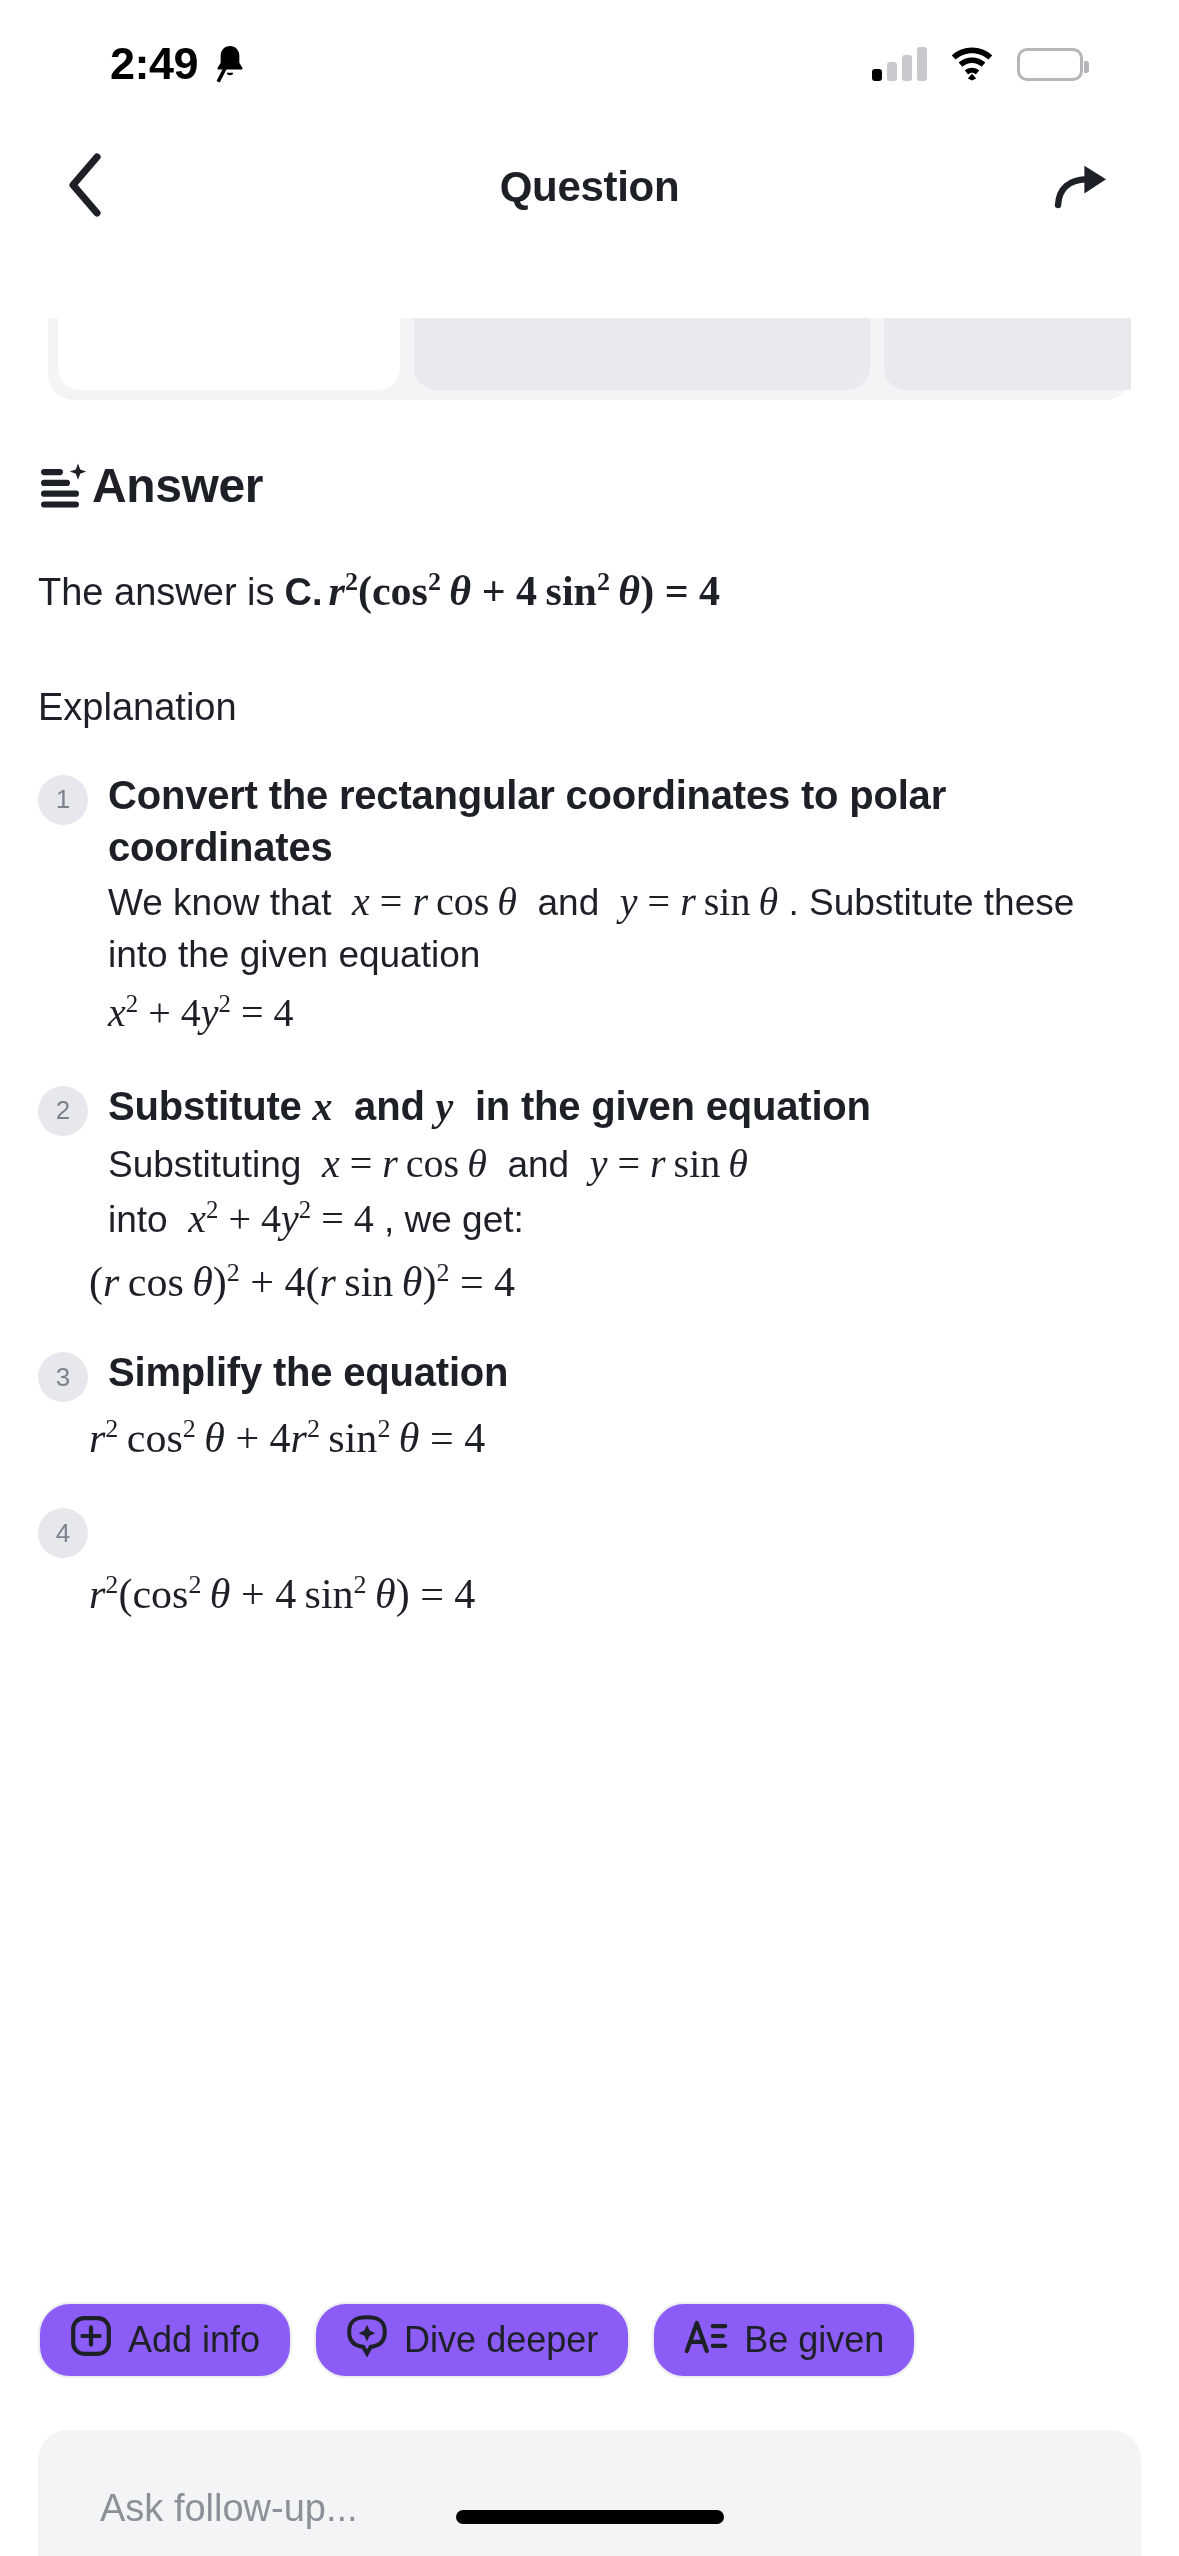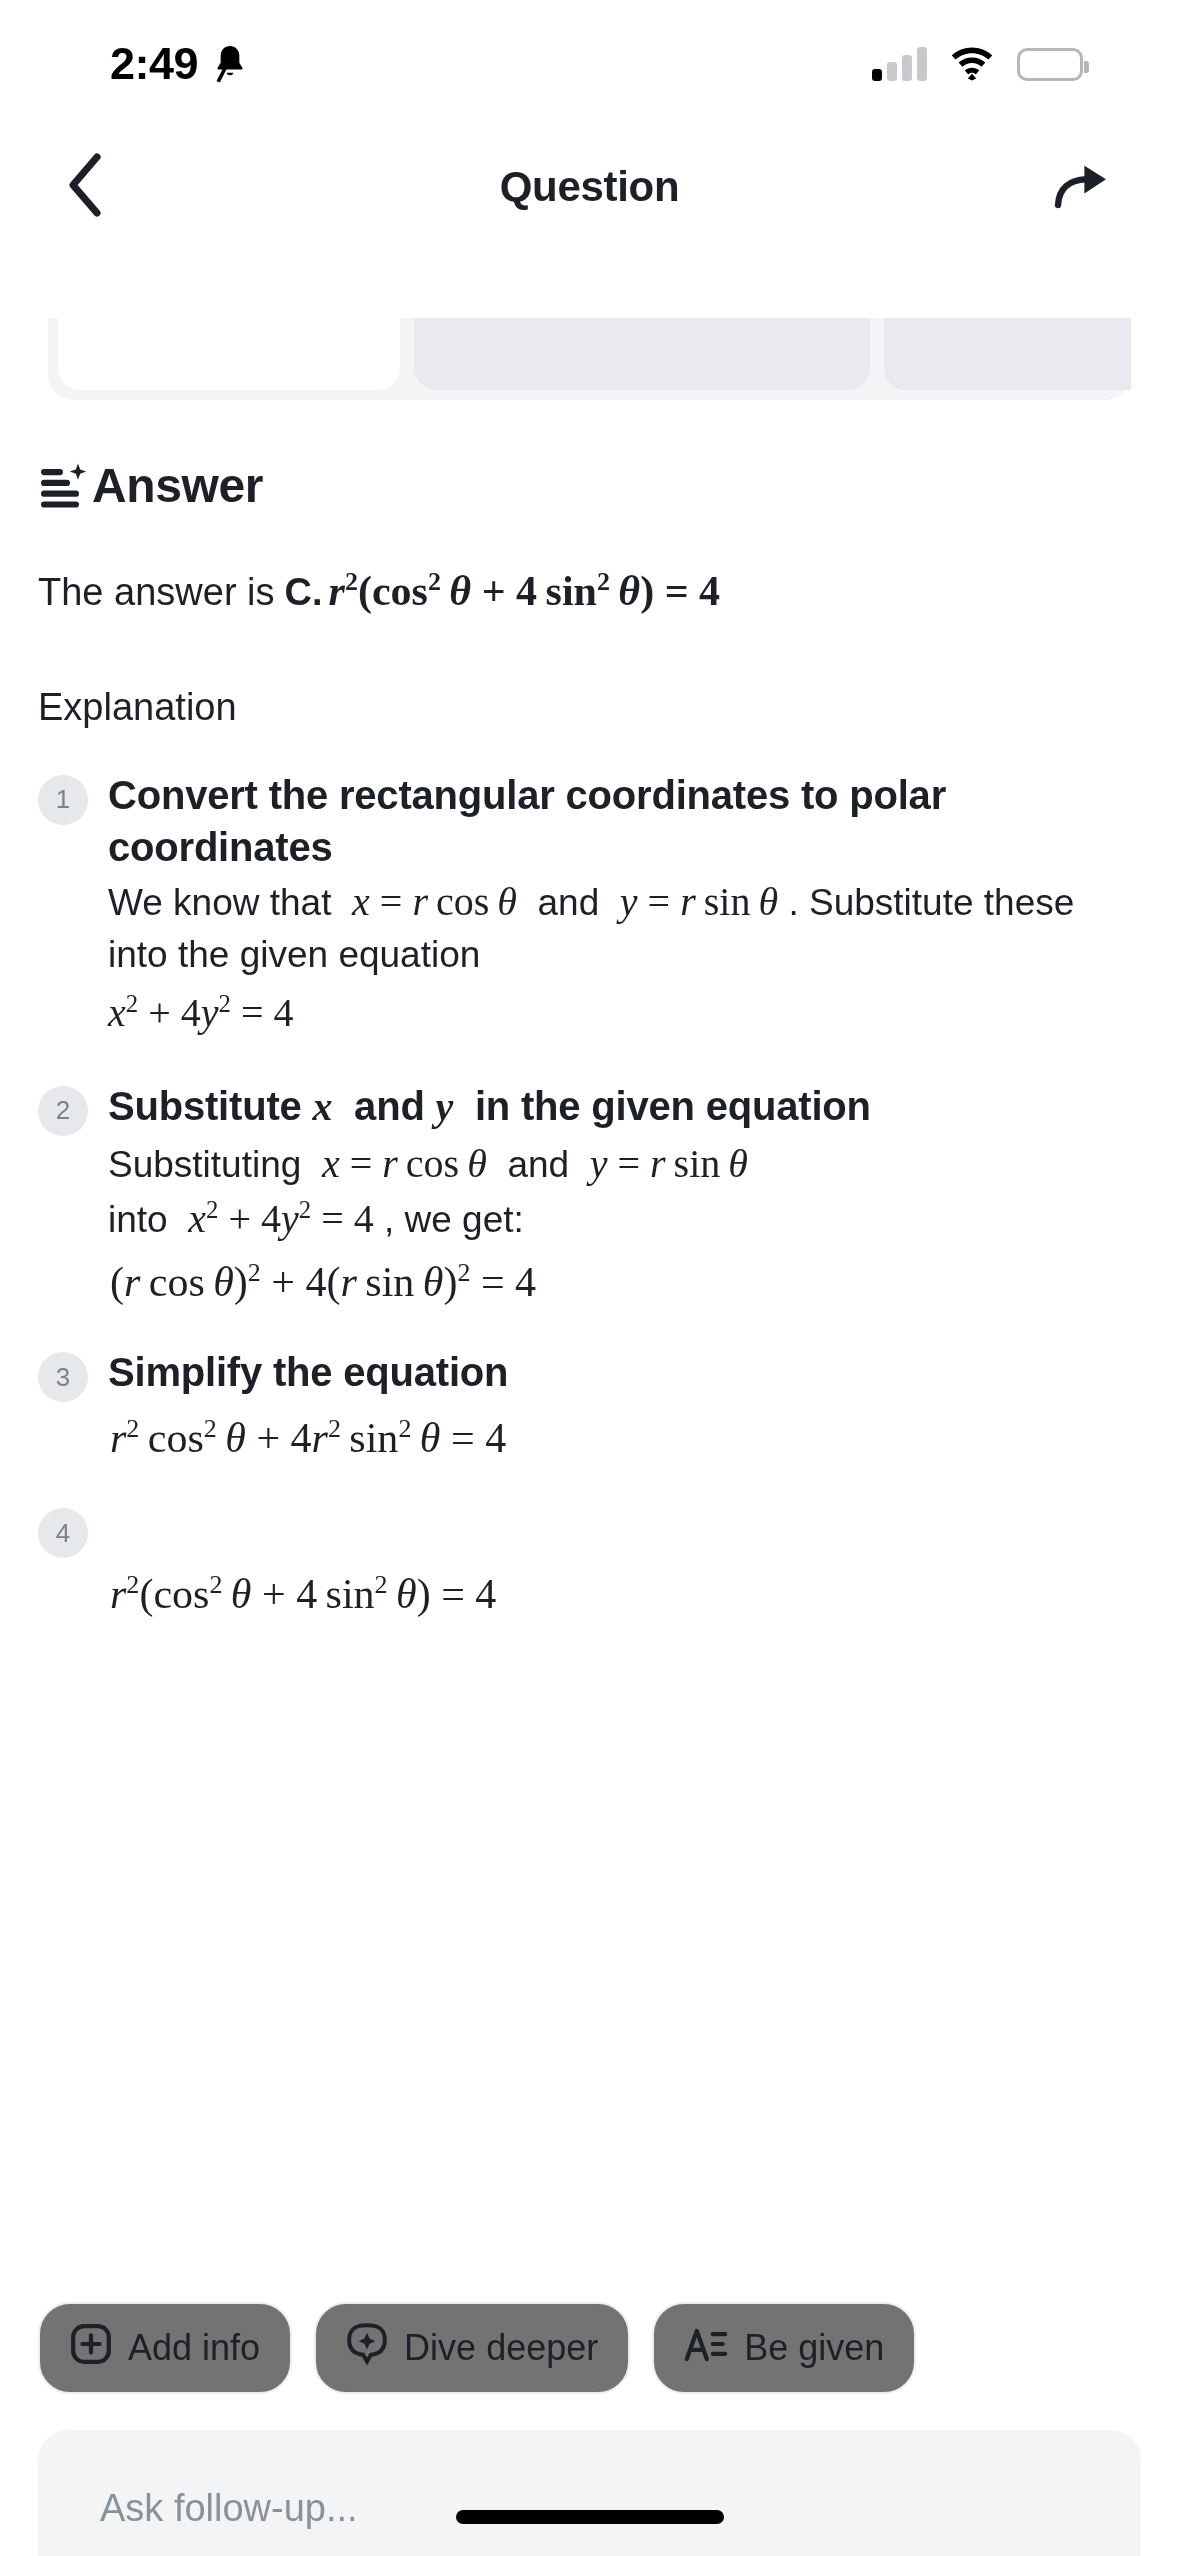--- a/index.html
+++ b/index.html
@@ -84,38 +84,38 @@
   .step-badge{
     flex:0 0 auto; width:50px; height:50px; border-radius:50%;
     background:#e6e8ec; color:#7c828e; font-size:26px; font-weight:400;
     display:flex; align-items:center; justify-content:center;
     margin-top:6px;
   }
   .step-title{ font-size:40px; font-weight:700; color:#1d2027; line-height:1.32;
                letter-spacing:-0.2px; }
   .step-body{ margin-left:70px; margin-top:0; font-size:37px; color:#1d2027;
               line-height:1.38; }
-  .eq-block{ margin-left:72px; margin-top:12px; }
+  .eq-block{ margin-left:51px; margin-top:12px; }
   .eq-inline-block{ margin-top:4px; }
 
   
   .m{ font-family:"Liberation Serif", serif; font-style:italic; }
   .mr{ font-family:"Liberation Serif", serif; font-style:normal; }
   .mn{ font-family:"Liberation Serif", serif; font-style:normal; }
   sup.mp{ font-family:"Liberation Serif", serif; font-style:normal;
           font-size:0.62em; vertical-align:super; line-height:0; }
   .eq{ font-family:"Liberation Serif", serif; font-size:40px; color:#1d2027;
        white-space:nowrap; }
   .eq-big{ font-size:42px; }
 
   
   .pills{ position:absolute; left:38px; right:38px; top:1872px;
           display:flex; gap:22px; }
   .pill{
-    height:92px; border:2px solid #eceef1; border-radius:32px; background:#737373;
+    height:76px; border:2px solid #eceef1; border-radius:32px; background:#8b5cf6;
     display:flex; align-items:center; gap:16px; padding:0 30px;
     font-size:36px; color:#1d2027; white-space:nowrap;
   }
   .pill svg{ flex:0 0 auto; }
 
   
   .followup{
     position:absolute; left:38px; right:38px; top:2000px; height:156px;
     background:#f3f4f6; border-radius:30px; display:flex; align-items:center;
     padding:0 42px;

